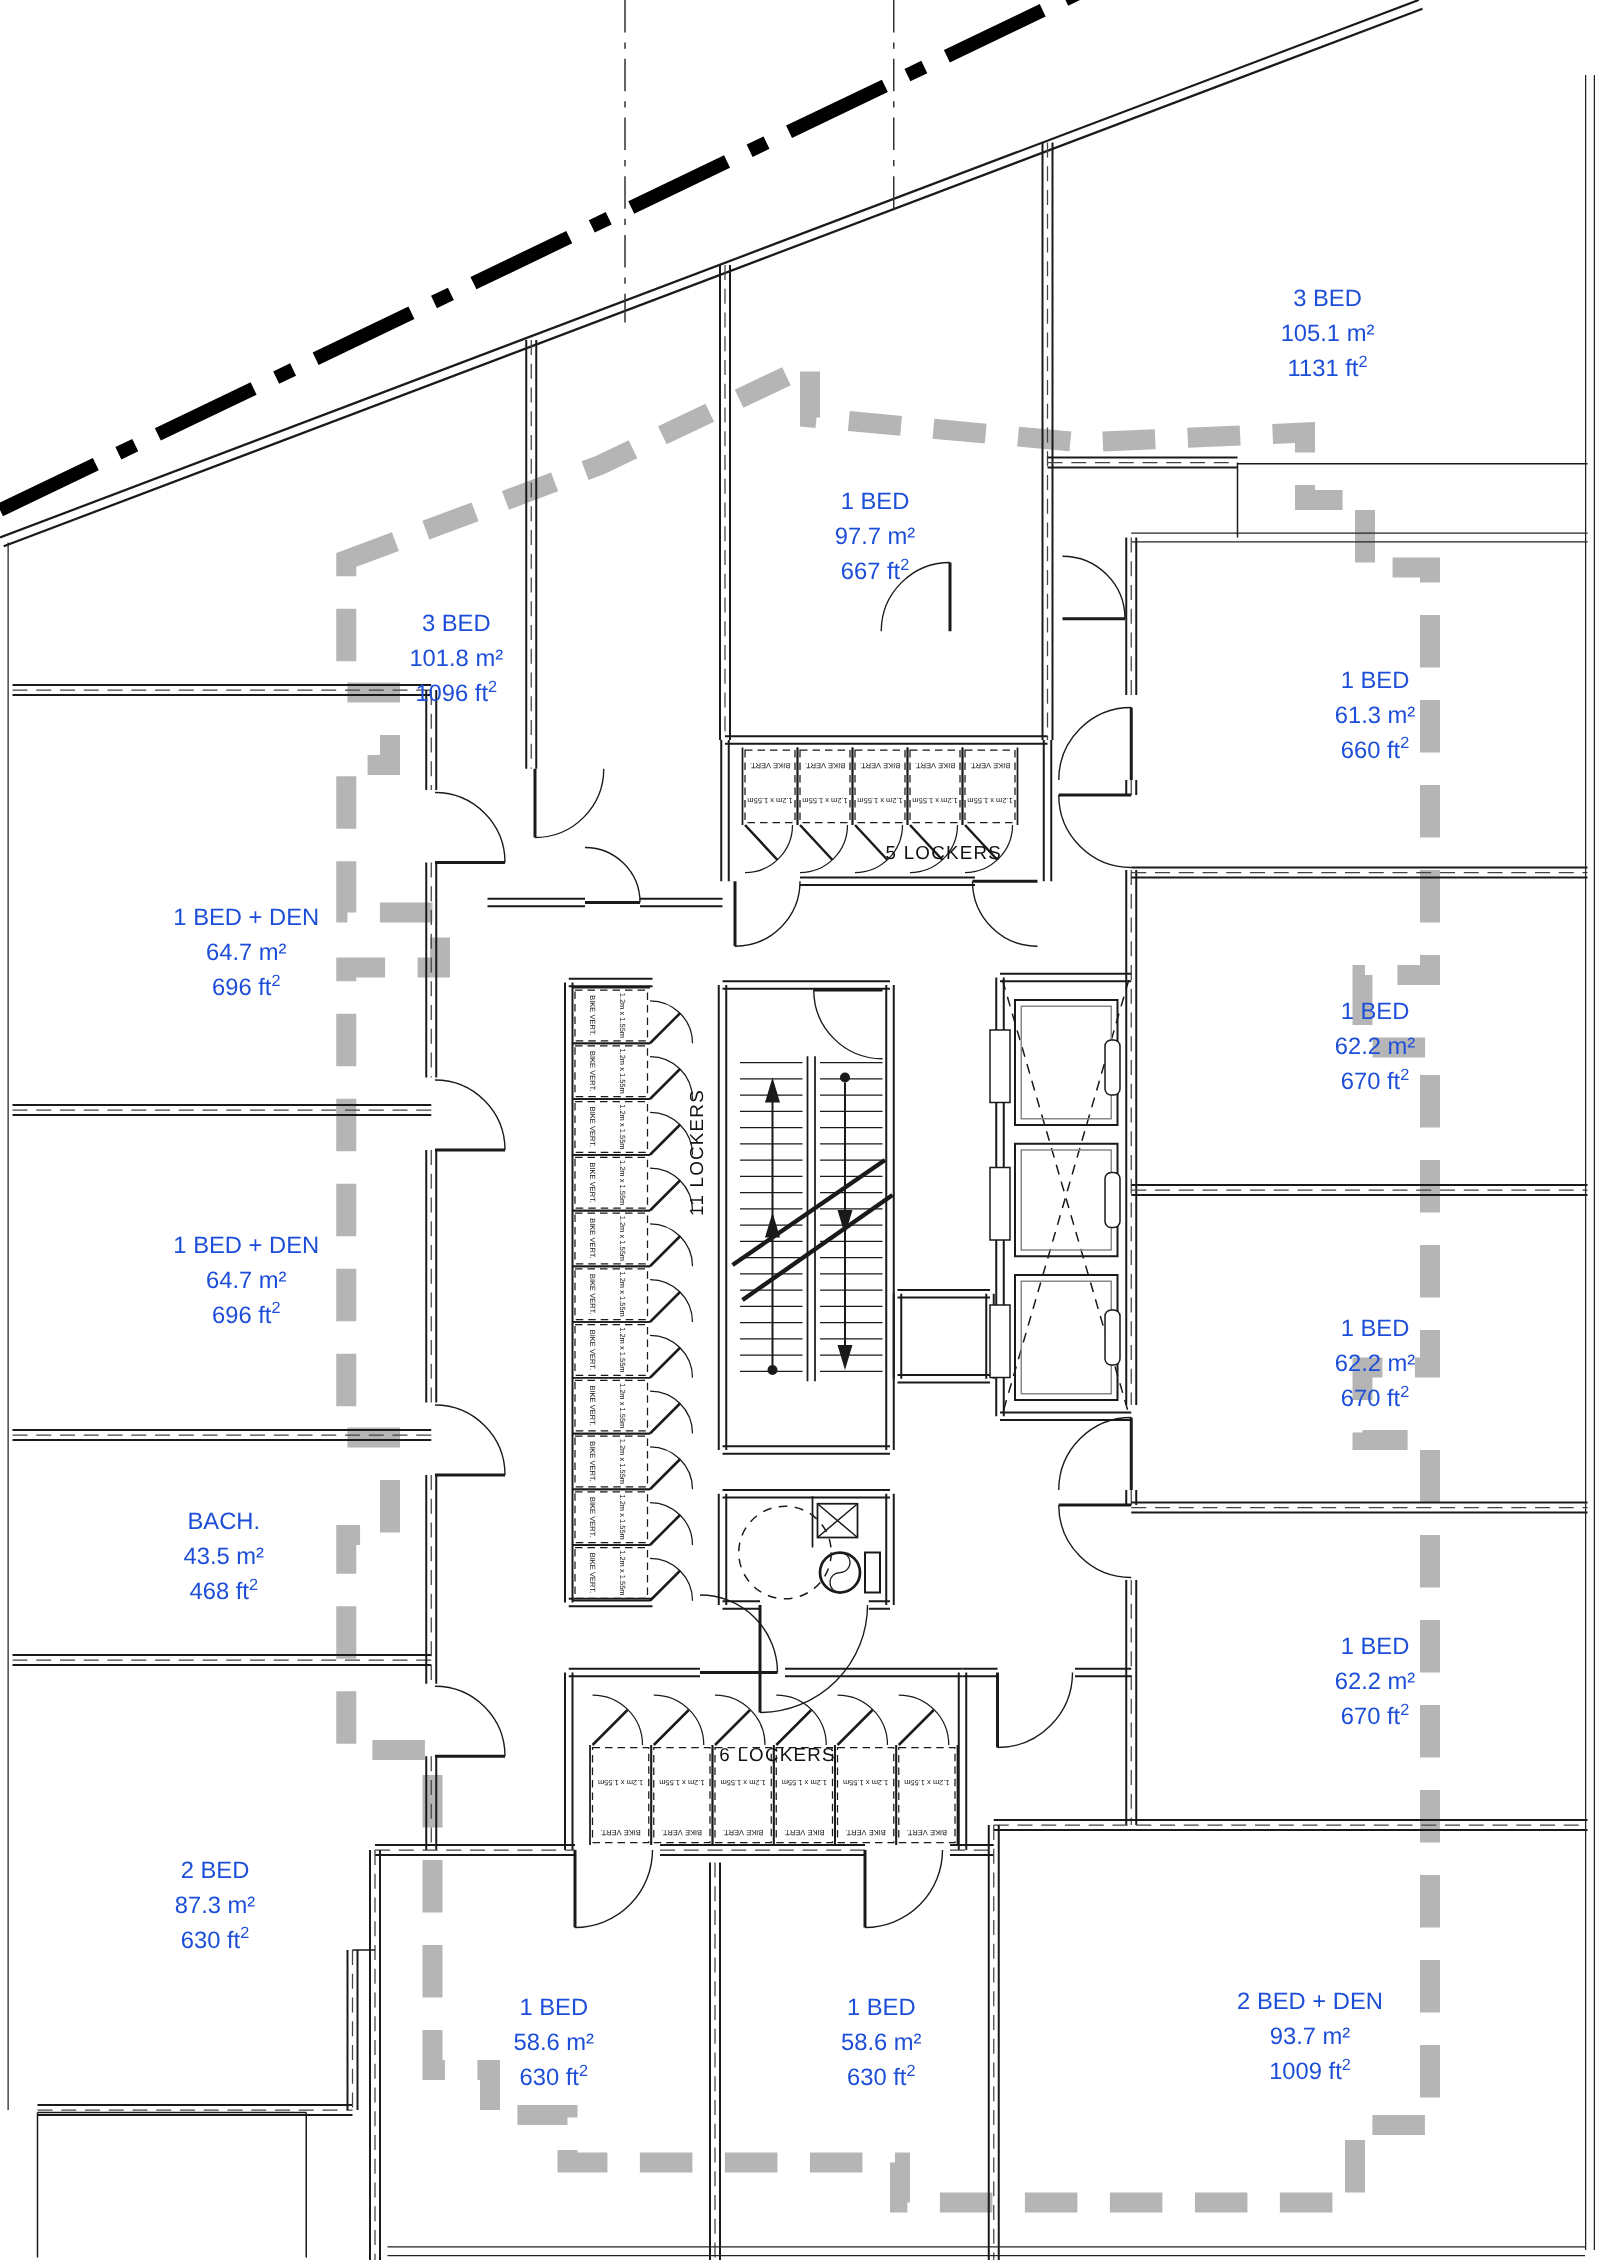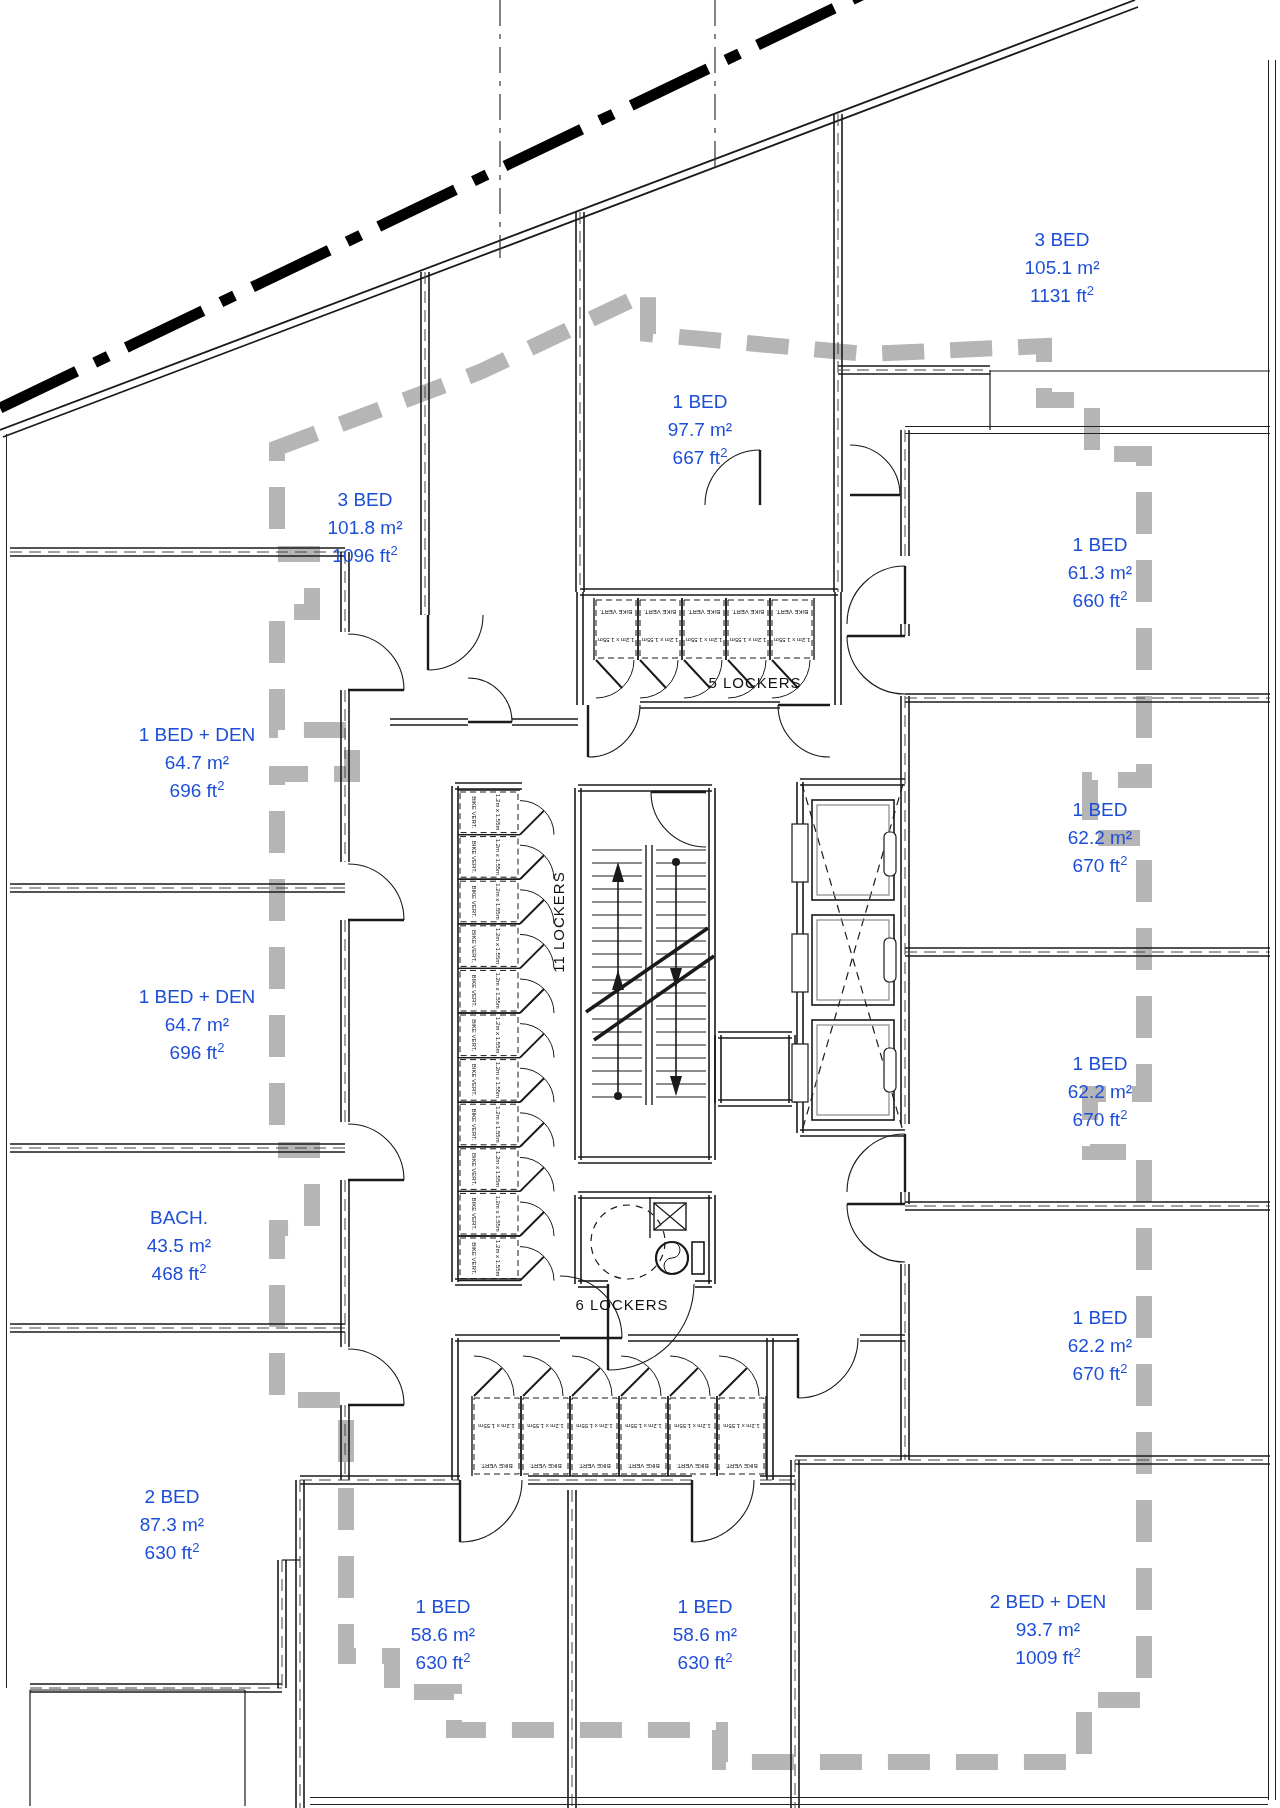--- a/index.html
+++ b/index.html
@@ -666,14 +666,14 @@
     <div><span>630 ft</span><sup>2</sup></div>
   </div>
   <div class="unit-label" style="left:1048px;top:1588px;">
     <div>2 BED + DEN</div>
     <div>93.7 m²</div>
     <div><span>1009 ft</span><sup>2</sup></div>
   </div>
 
   <div class="locker-label" style="left:707px;top:674px;margin-left:48px;">5 LOCKERS</div>
   <div class="locker-label vertical" style="left:558px;top:922px;">11 LOCKERS</div>
-  <div class="locker-label" style="left:622px;top:1296px;text-align:right;">6 LOCKERS</div>
+  <div class="locker-label" style="left:622px;top:1396px;text-align:right;">6 LOCKERS</div>
 </div>
 
 </body></html>

